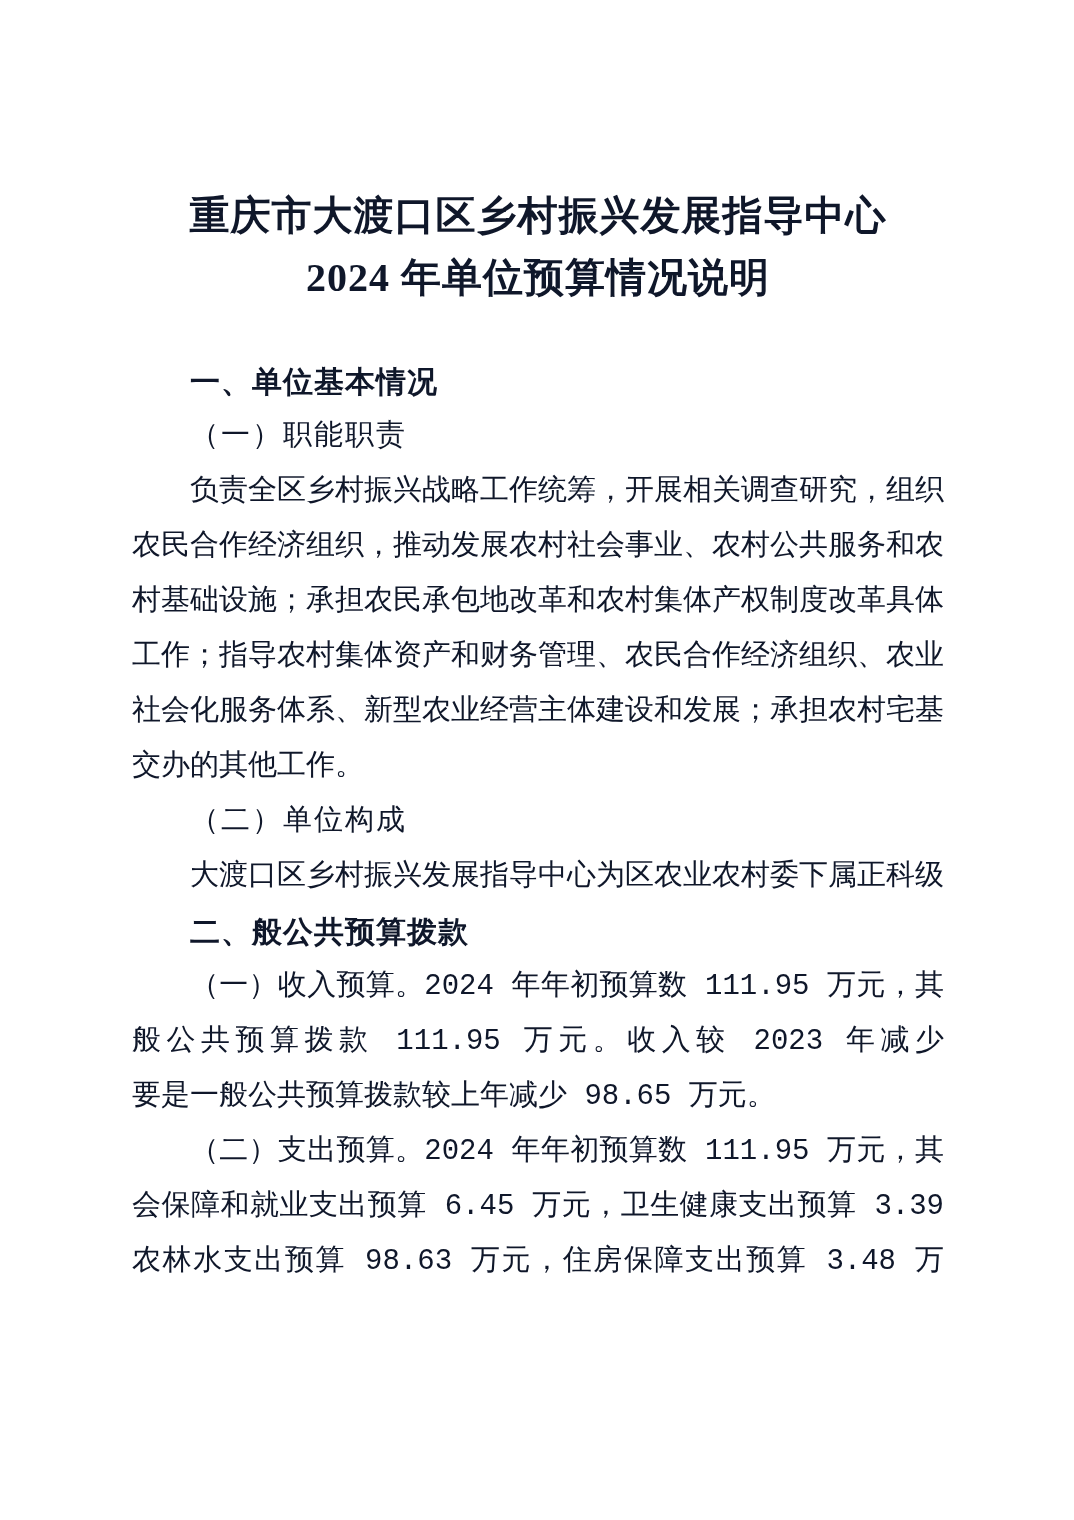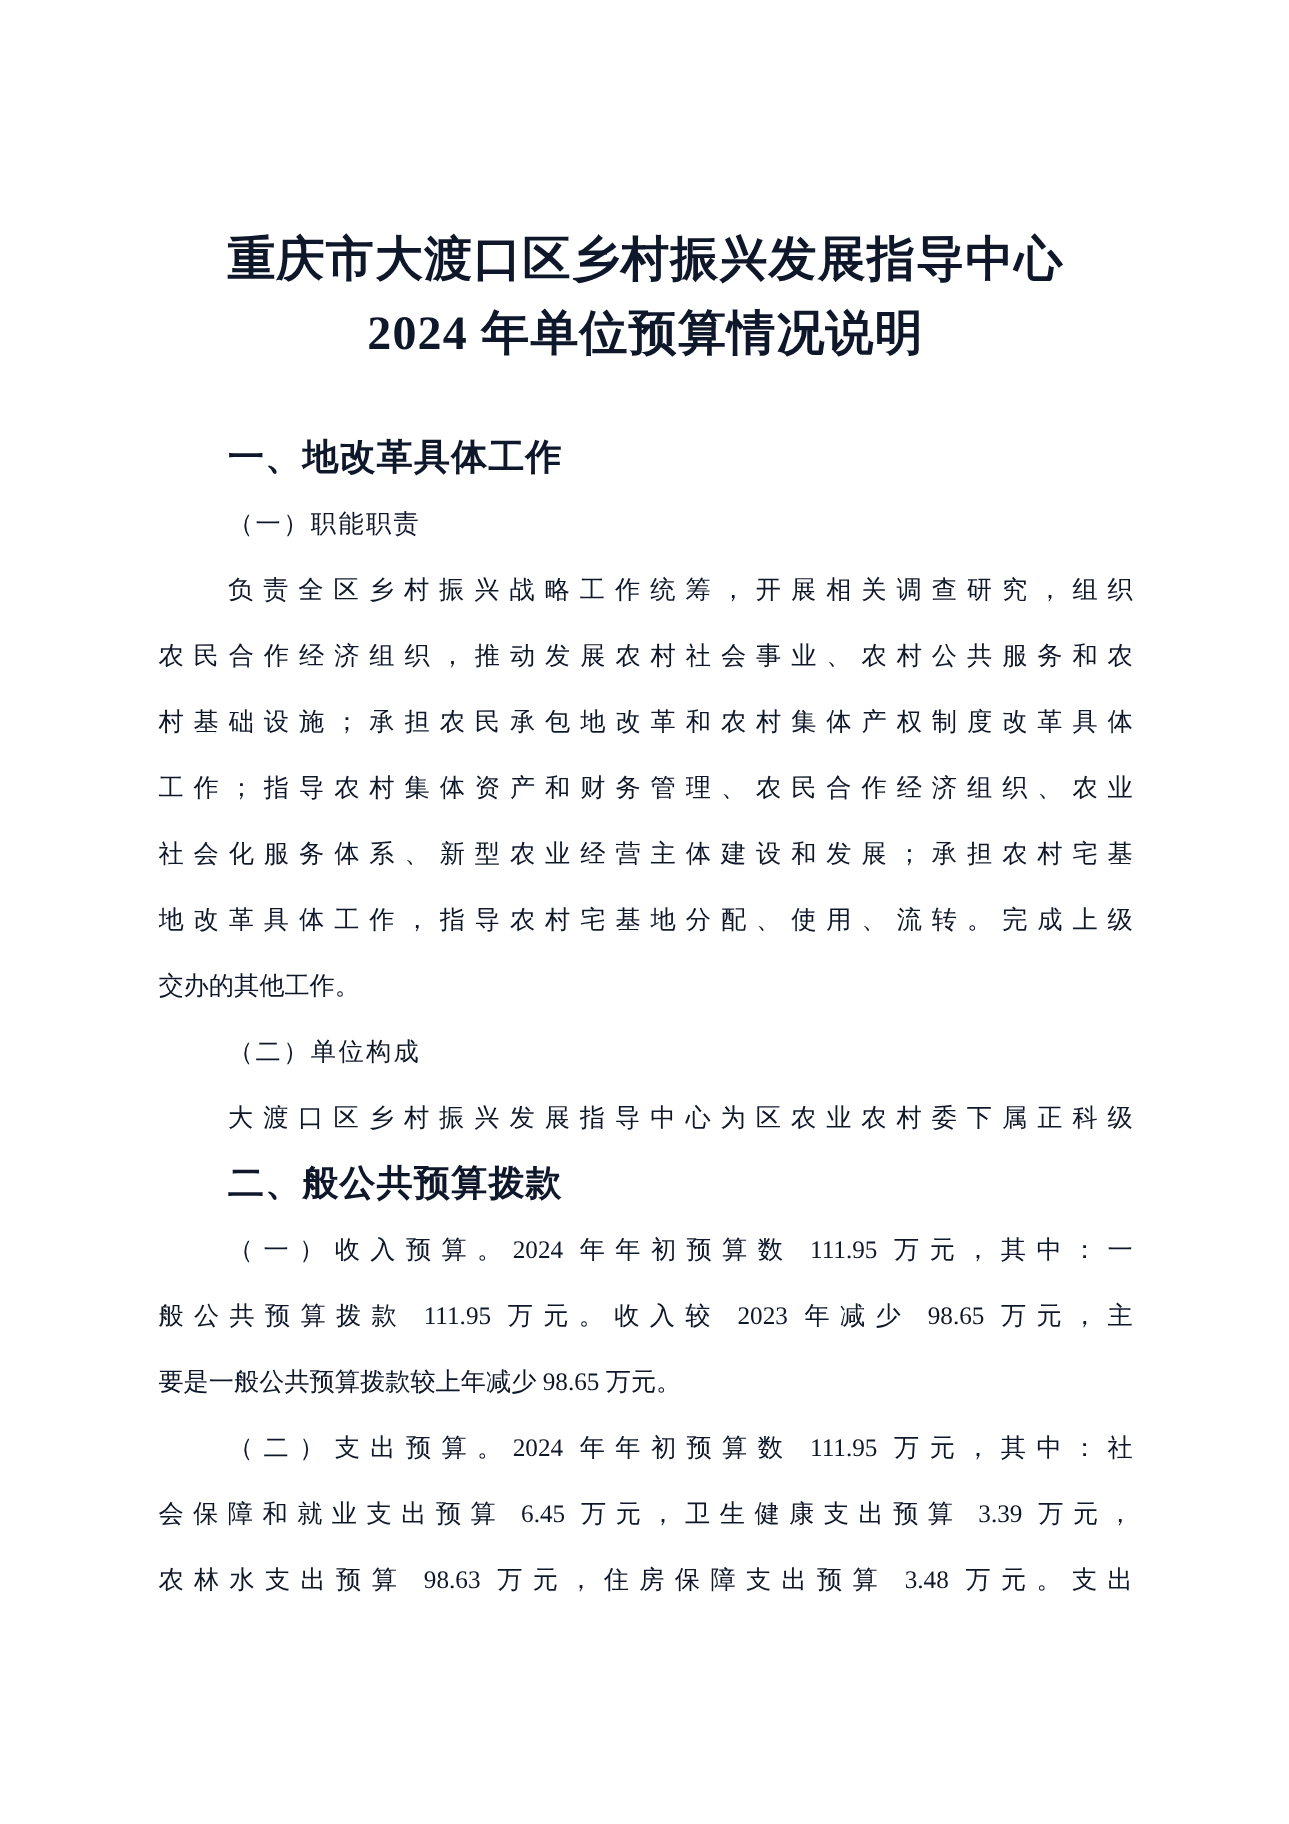--- a/index.html
+++ b/index.html
@@ -24,23 +24,24 @@
     margin-bottom: 45px;
   }
   .title-line {
     font-size: 40px;
     font-weight: bold;
     line-height: 62px;
     letter-spacing: 1px;
     white-space: nowrap;
   }
   .row {
-    font-size: 21px;
+    font-size: 29px;
     line-height: 55px;
     white-space: nowrap;
+    font-family: Liberation Mono, monospace;
   }
   .sec-heading {
     font-family: "Liberation Sans", "DejaVu Sans", sans-serif;
     font-weight: bold;
     font-size: 30px;
     text-indent: 58px;
     letter-spacing: 1px;
   }
   .sub-heading {
     text-indent: 58px;
@@ -62,30 +63,29 @@
 <body>
 
 <div class="page">
   <div class="content">
 
     <div class="title-block">
       <div class="title-line">重庆市大渡口区乡村振兴发展指导中心</div>
       <div class="title-line">2024 年单位预算情况说明</div>
     </div>
 
-    <div class="row sec-heading">一、地改革具体工作</div>
+    <div class="row sec-heading">一、单位基本情况</div>
 
     <div class="row sub-heading">（一）职能职责</div>
 
     <div class="row body-line just indent">负责全区乡村振兴战略工作统筹，开展相关调查研究，组织</div>
     <div class="row body-line just">农民合作经济组织，推动发展农村社会事业、农村公共服务和农</div>
     <div class="row body-line just">村基础设施；承担农民承包地改革和农村集体产权制度改革具体</div>
     <div class="row body-line just">工作；指导农村集体资产和财务管理、农民合作经济组织、农业</div>
     <div class="row body-line just">社会化服务体系、新型农业经营主体建设和发展；承担农村宅基</div>
-    <div class="row body-line just">地改革具体工作，指导农村宅基地分配、使用、流转。完成上级</div>
     <div class="row body-line">交办的其他工作。</div>
 
     <div class="row sub-heading">（二）单位构成</div>
 
     <div class="row body-line just indent">大渡口区乡村振兴发展指导中心为区农业农村委下属正科级</div>
 
     <div class="row sec-heading">二、般公共预算拨款</div>
 
     <div class="row body-line just indent">（一）收入预算。2024 年年初预算数 111.95 万元，其中：一</div>
     <div class="row body-line just">般公共预算拨款 111.95 万元。收入较 2023 年减少 98.65 万元，主</div>

